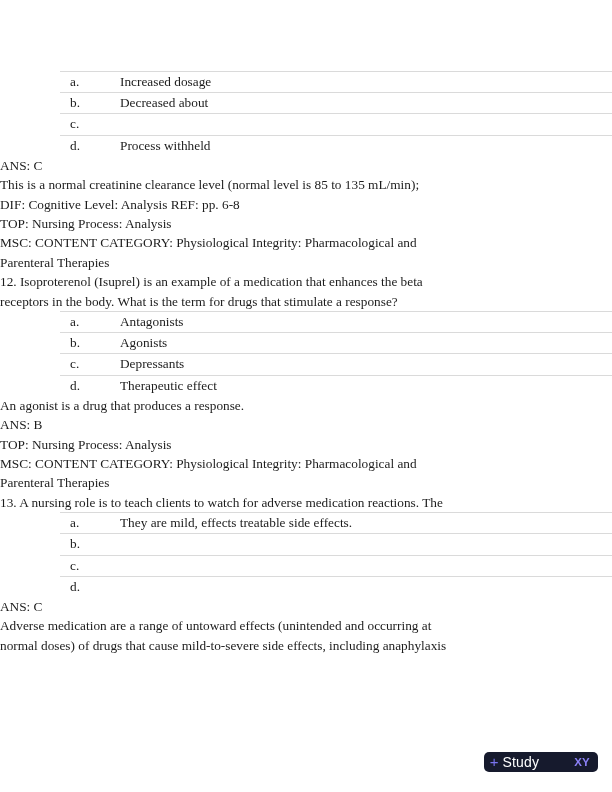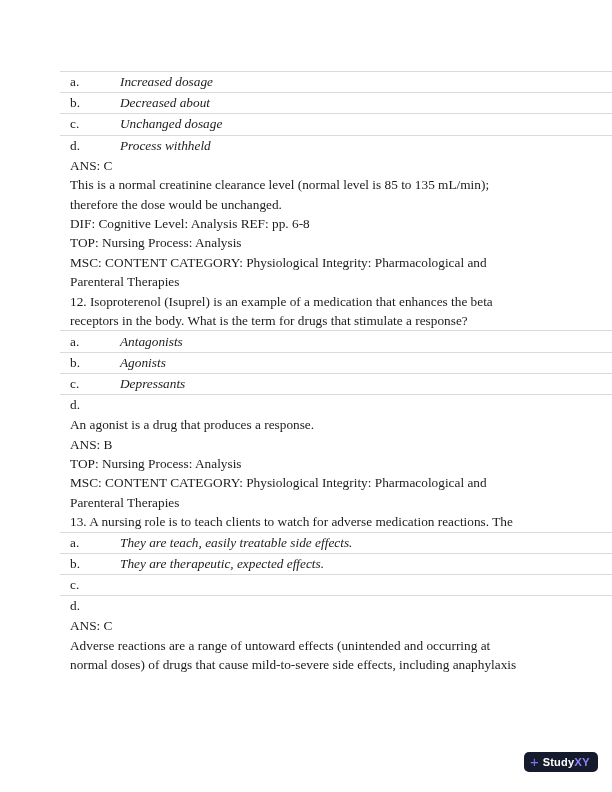--- a/index.html
+++ b/index.html
@@ -23,23 +23,23 @@
     display: flex;
     align-items: center;
     height: 21.2px;
     border-top: 1px solid #dadada;
     box-sizing: border-box;
     font-size: 13.3px;
     padding-left: 10px;
     white-space: nowrap;
   }
   .option-letter { width: 50px; flex: 0 0 50px; }
-  .option-text { flex: 1; font-style: italic; }
+  .option-text { flex: 1; }
   
-  .para { margin-left: 70px; }
+  .para { }
   .line {
     font-size: 13.3px;
     line-height: 19.4px;
     white-space: nowrap;
   }
   
   .logo {
     position: absolute;
     right: 14px; bottom: 20px;
     height: 20px;
@@ -52,50 +52,48 @@
     box-sizing: border-box;
   }
   .logo-plus {
     color: #7a74f0;
     font-size: 15px;
     font-weight: 400;
     line-height: 1;
     margin-right: 4px;
     transform: translateY(-1px);
   }
-  .logo-brand { color: #ffffff; font-size: 11px; font-weight: 700; letter-spacing: 0.2px; }
-  .logo-suffix { color: #8b80f5; font-size: 11.5px; font-weight: 700; letter-spacing: 0.2px; }
+  .logo-brand { color: #ffffff; font-size: 14px; font-weight: 400; letter-spacing: 0.2px; }
+  .logo-suffix { color: #8b80f5; font-size: 11.5px; font-weight: 700; letter-spacing: 0.2px; padding-left: 35px; }
 </style>
 </head>
 <body>
 
 <div class="page">
   <div>
       <div class="options">
         <div class="option-row">
           <span class="option-letter">a.</span>
           <span class="option-text">Increased dosage</span>
         </div>
         <div class="option-row">
           <span class="option-letter">b.</span>
           <span class="option-text">Decreased about</span>
         </div>
         <div class="option-row">
           <span class="option-letter">c.</span>
-          <span class="option-text">Unchanged dosage</span>
         </div>
         <div class="option-row">
           <span class="option-letter">d.</span>
           <span class="option-text">Process withheld</span>
         </div>
       </div>
       <div class="para">
         <div class="line">ANS: C</div>
         <div class="line">This is a normal creatinine clearance level (normal level is 85 to 135 mL/min);</div>
-        <div class="line">therefore the dose would be unchanged.</div>
         <div class="line">DIF: Cognitive Level: Analysis REF: pp. 6-8</div>
         <div class="line">TOP: Nursing Process: Analysis</div>
         <div class="line">MSC: CONTENT CATEGORY: Physiological Integrity: Pharmacological and</div>
         <div class="line">Parenteral Therapies</div>
       </div>
       <div class="para">
         <div class="line">12. Isoproterenol (Isuprel) is an example of a medication that enhances the beta</div>
         <div class="line">receptors in the body. What is the term for drugs that stimulate a response?</div>
       </div>
       <div class="options">
@@ -106,51 +104,51 @@
         <div class="option-row">
           <span class="option-letter">b.</span>
           <span class="option-text">Agonists</span>
         </div>
         <div class="option-row">
           <span class="option-letter">c.</span>
           <span class="option-text">Depressants</span>
         </div>
         <div class="option-row">
           <span class="option-letter">d.</span>
+          <span class="option-text">Therapeutic effect</span>
         </div>
       </div>
       <div class="para">
         <div class="line">An agonist is a drug that produces a response.</div>
         <div class="line">ANS: B</div>
         <div class="line">TOP: Nursing Process: Analysis</div>
         <div class="line">MSC: CONTENT CATEGORY: Physiological Integrity: Pharmacological and</div>
         <div class="line">Parenteral Therapies</div>
       </div>
       <div class="para">
         <div class="line">13. A nursing role is to teach clients to watch for adverse medication reactions. The</div>
       </div>
       <div class="options">
         <div class="option-row">
           <span class="option-letter">a.</span>
-          <span class="option-text">They are teach, easily treatable side effects.</span>
+          <span class="option-text">They are mild, effects treatable side effects.</span>
         </div>
         <div class="option-row">
           <span class="option-letter">b.</span>
-          <span class="option-text">They are therapeutic, expected effects.</span>
         </div>
         <div class="option-row">
           <span class="option-letter">c.</span>
         </div>
         <div class="option-row">
           <span class="option-letter">d.</span>
         </div>
       </div>
       <div class="para">
         <div class="line">ANS: C</div>
-        <div class="line">Adverse reactions are a range of untoward effects (unintended and occurring at</div>
+        <div class="line">Adverse medication are a range of untoward effects (unintended and occurring at</div>
         <div class="line">normal doses) of drugs that cause mild-to-severe side effects, including anaphylaxis</div>
       </div>
     </div>
 
   <div class="logo">
     <span class="logo-plus">+</span>
     <span class="logo-brand">Study</span>
     <span class="logo-suffix">XY</span>
   </div>
 </div>

